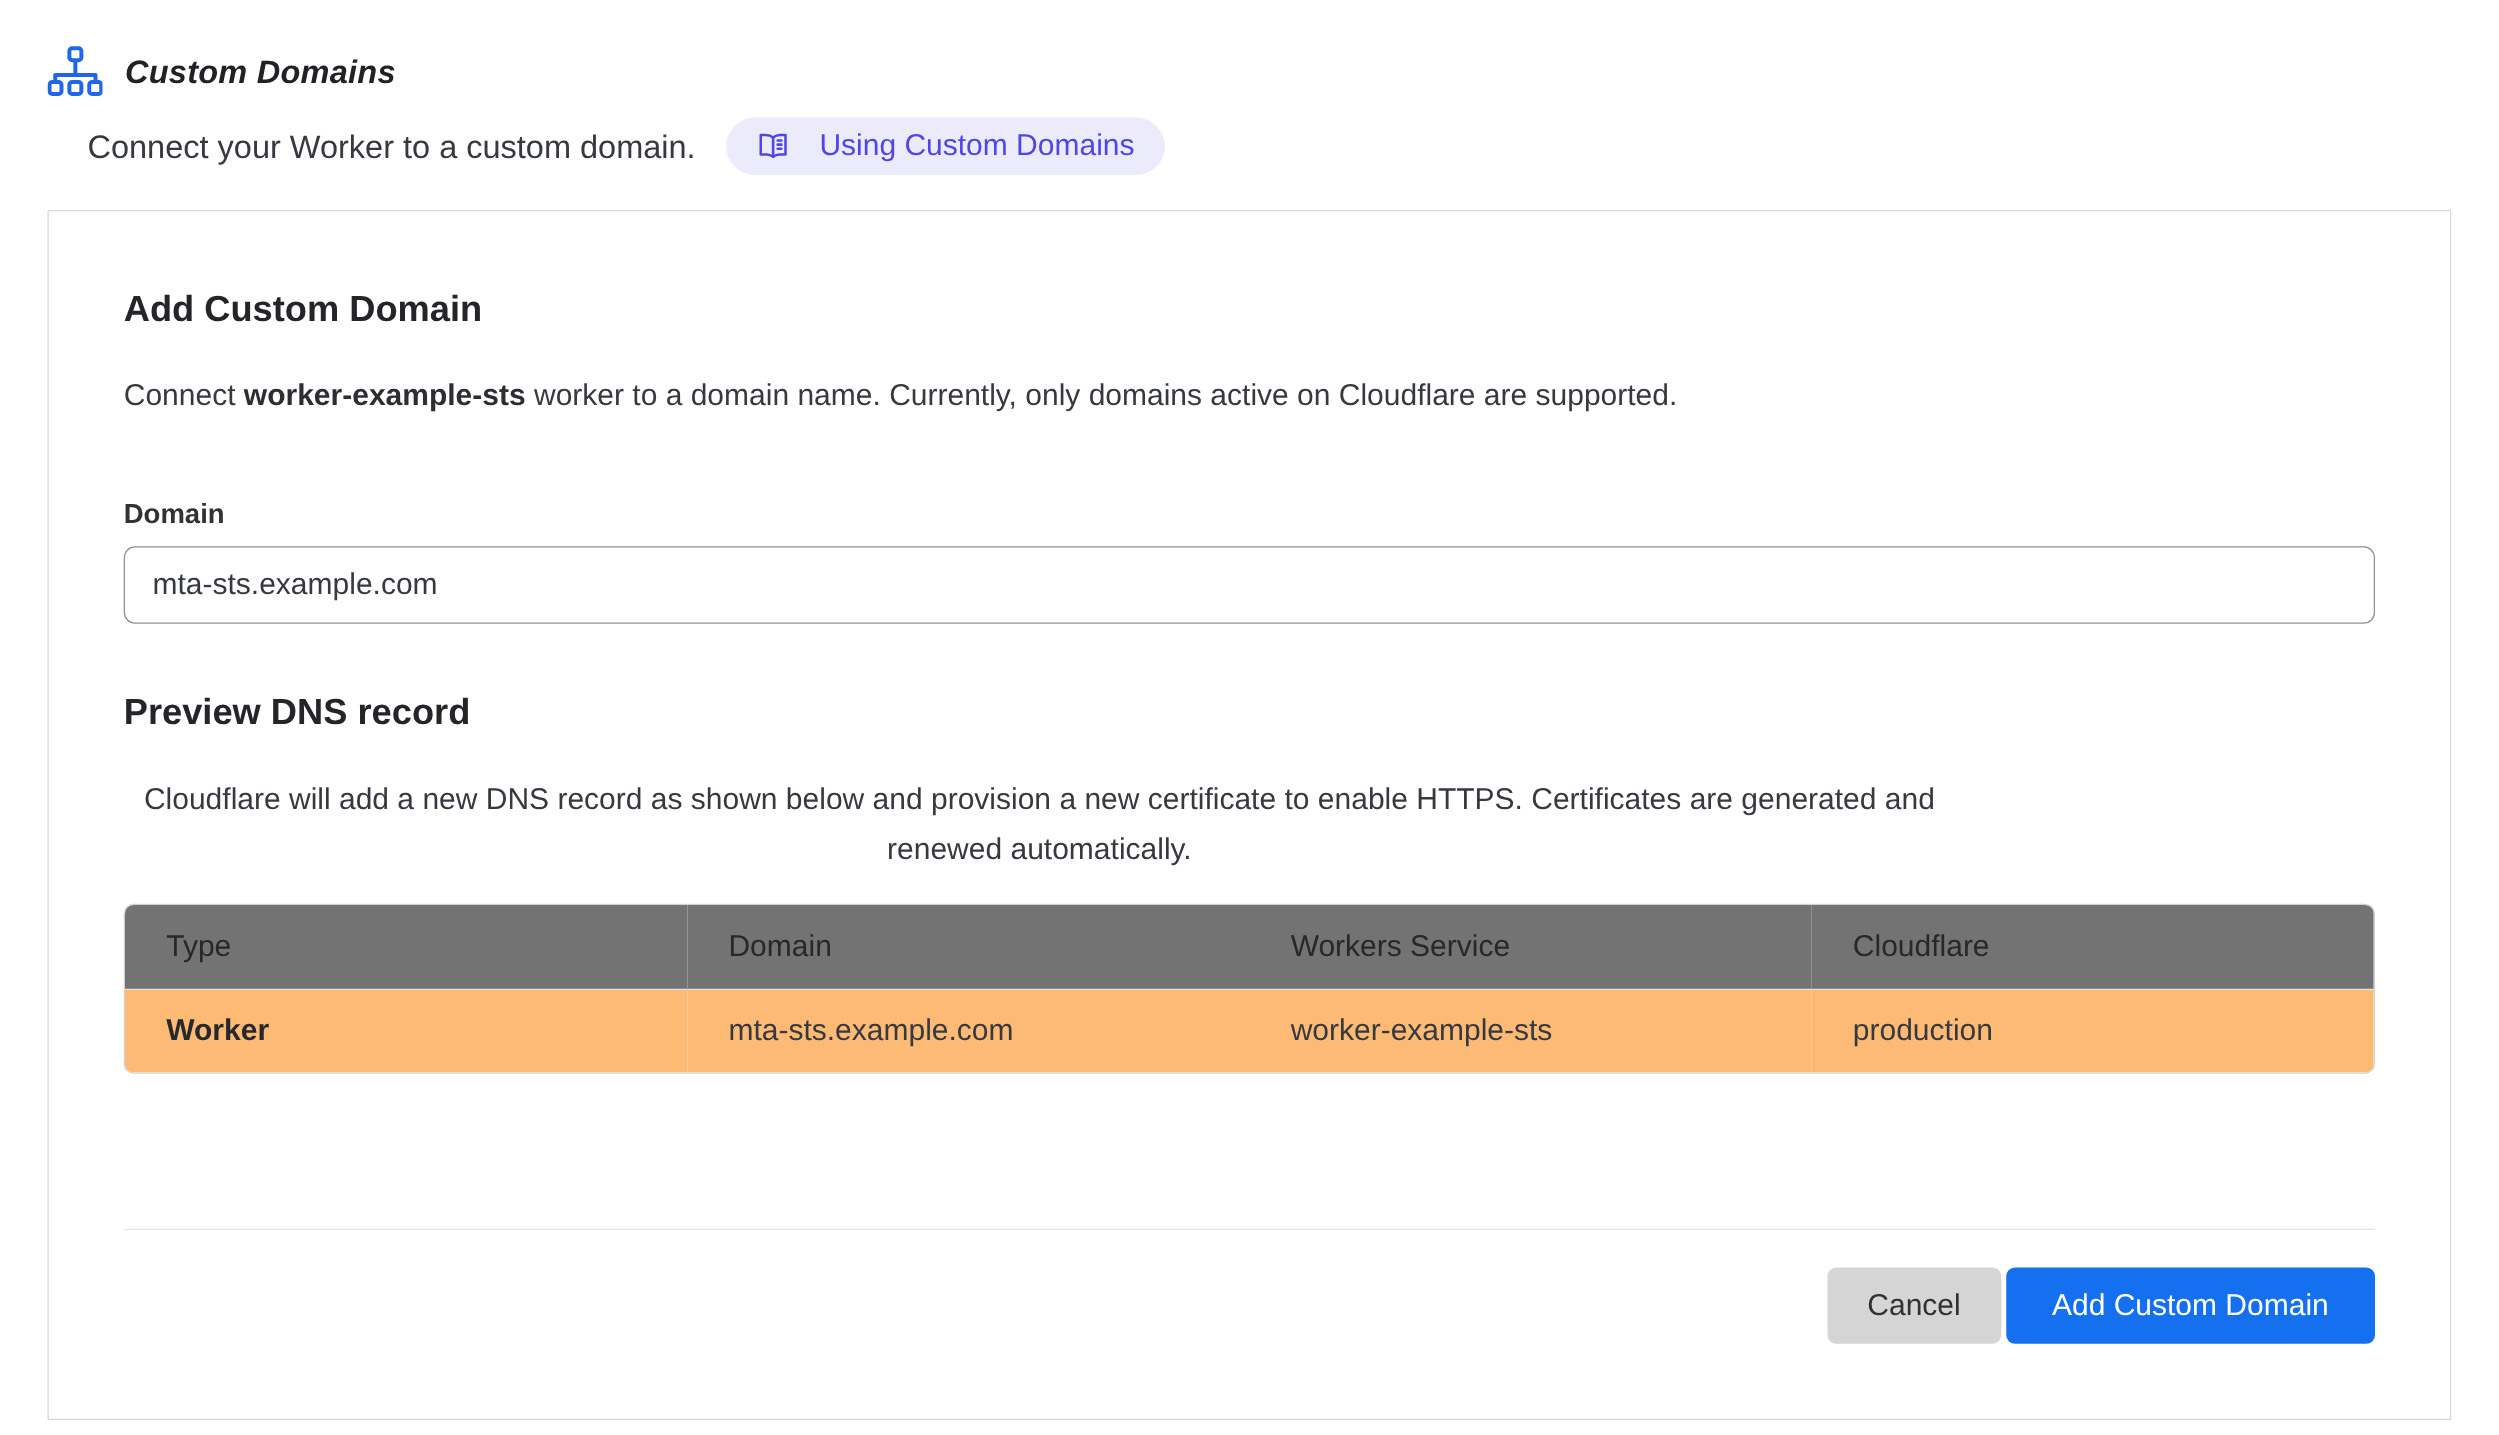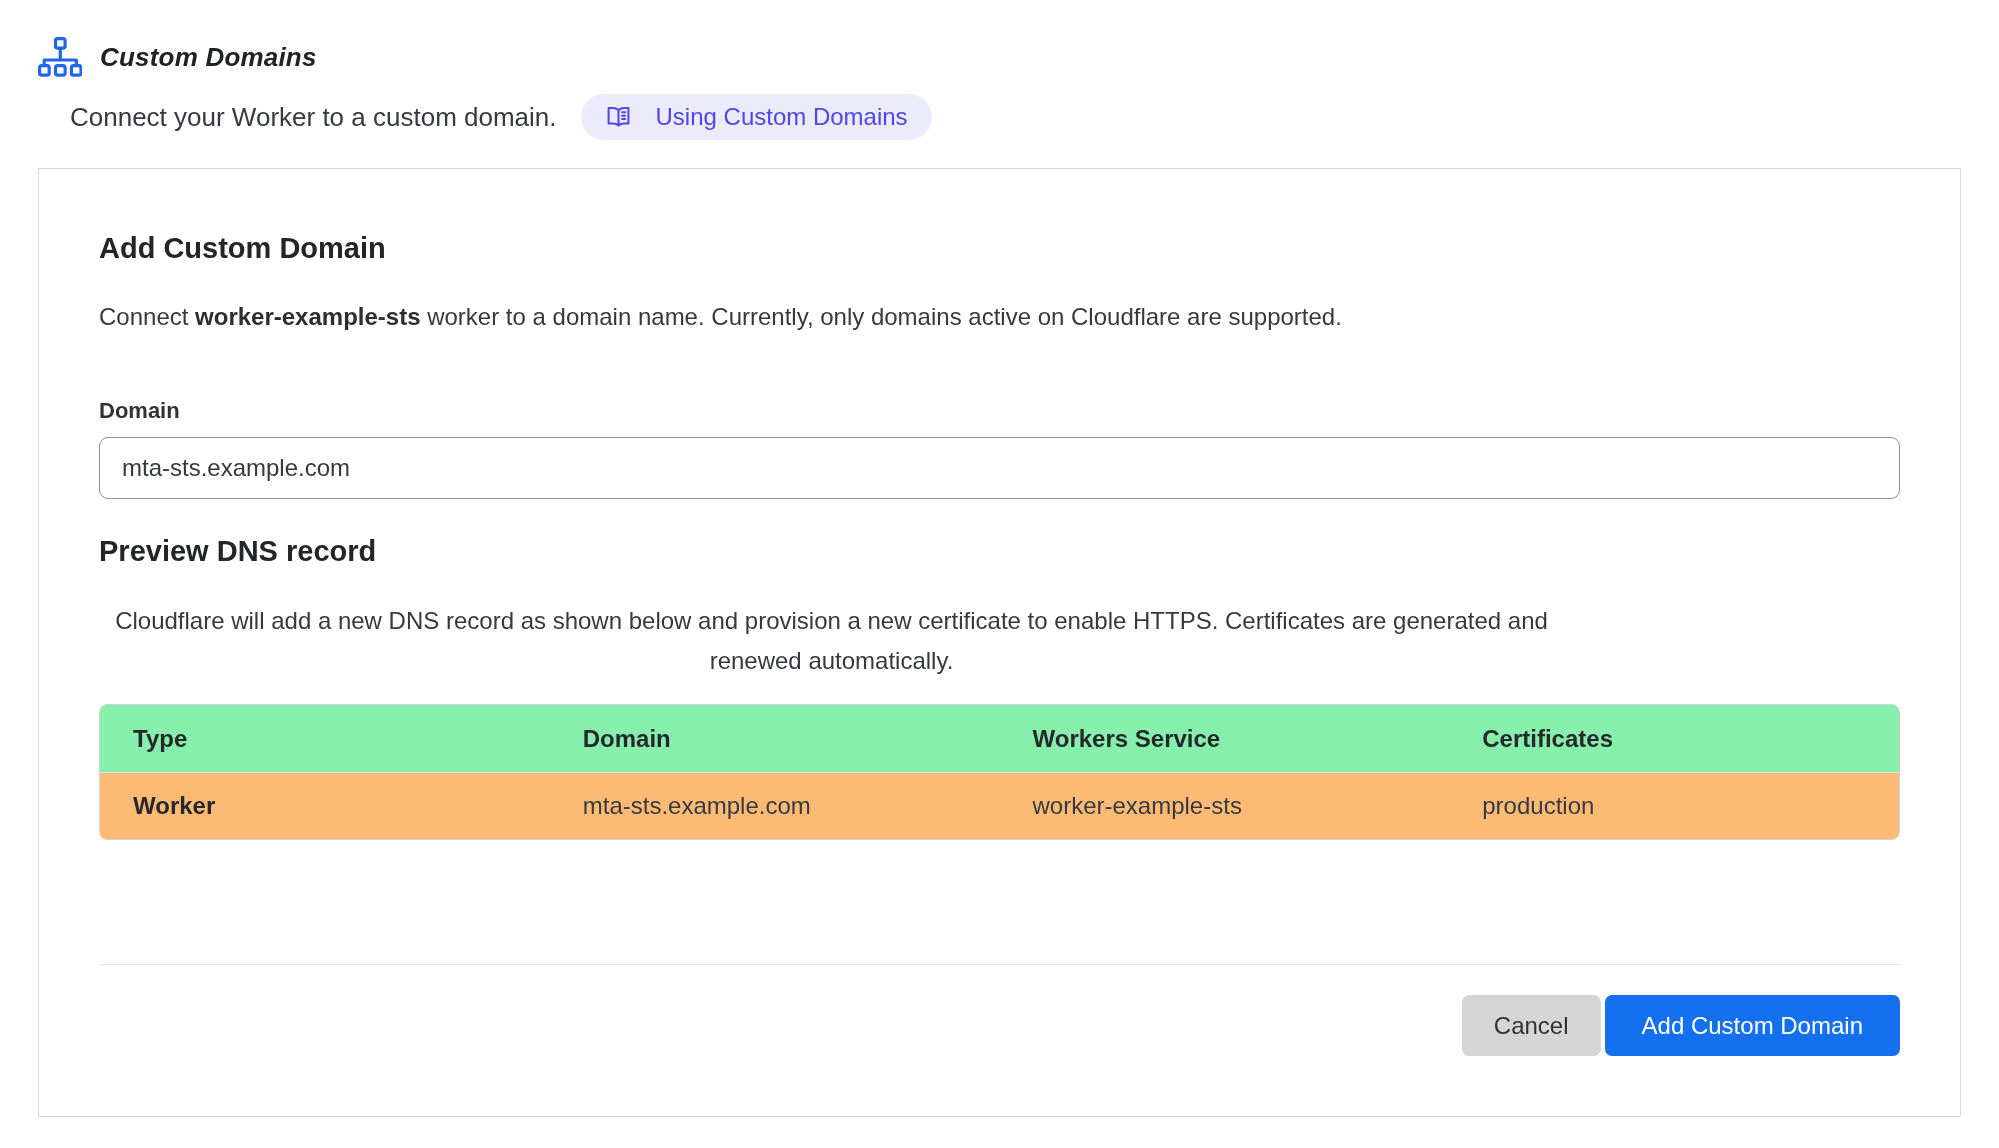--- a/index.html
+++ b/index.html
@@ -52,42 +52,42 @@
     margin-top: 13px;
     width: 100%; height: 62px;
     border: 1px solid #8d9095; border-radius: 9px;
     padding: 0 22px;
     font-size: 24px; color: #36393f;
     font-family: inherit;
     background: #fff;
     outline: none;
   }
 
-  .card h3 { font-size: 29px; font-weight: 600; color: #232529; line-height: 34px; margin-top: 35px; }
+  .card h3 { font-size: 29px; font-weight: 600; color: #232529; line-height: 34px; margin-top: 54px; }
   .preview-desc {
     margin-top: 33px;
     font-size: 24px; line-height: 40px;
     max-width: 1465px;
     color: #36393f;
     text-align: center;
   }
 
   
   .dns-table-wrap { margin-top: 23px; }
   table.dns-table {
     width: 100%;
     border-collapse: separate; border-spacing: 0;
     border: 1px solid #d2d2d2; border-radius: 8px;
     overflow: hidden;
     font-size: 24px;
   }
   .dns-table th {
-    background: #86efac;
+    background: #737373;
     text-align: left;
-    font-weight: 700; color: #26282c;
+    font-weight: 400; color: #26282c;
     height: 68px;
     padding: 0 10px 0 33px;
     border-bottom: 1px solid #e3e3e3;
   }
   .dns-table td {
     background: #fdba74;
     height: 66px;
     padding: 0 10px 0 33px;
     color: #36393f;
   }
@@ -147,21 +147,21 @@
     <h3>Preview DNS record</h3>
     <p class="preview-desc">Cloudflare will add a new DNS record as shown below and provision a new certificate to enable HTTPS. Certificates are generated and renewed automatically.</p>
 
     <div class="dns-table-wrap">
       <table class="dns-table">
         <thead>
           <tr>
             <th>Type</th>
             <th>Domain</th>
             <th>Workers Service</th>
-            <th>Certificates</th>
+            <th>Cloudflare</th>
           </tr>
         </thead>
         <tbody>
           <tr>
             <td class="cell-type">Worker</td>
             <td>mta-sts.example.com</td>
             <td>worker-example-sts</td>
             <td>production</td>
           </tr>
         </tbody>

